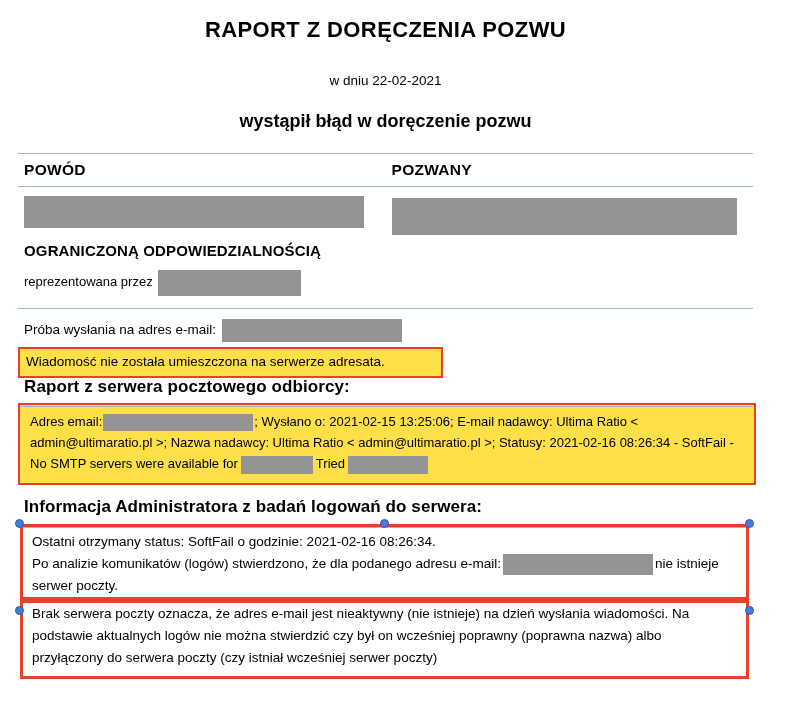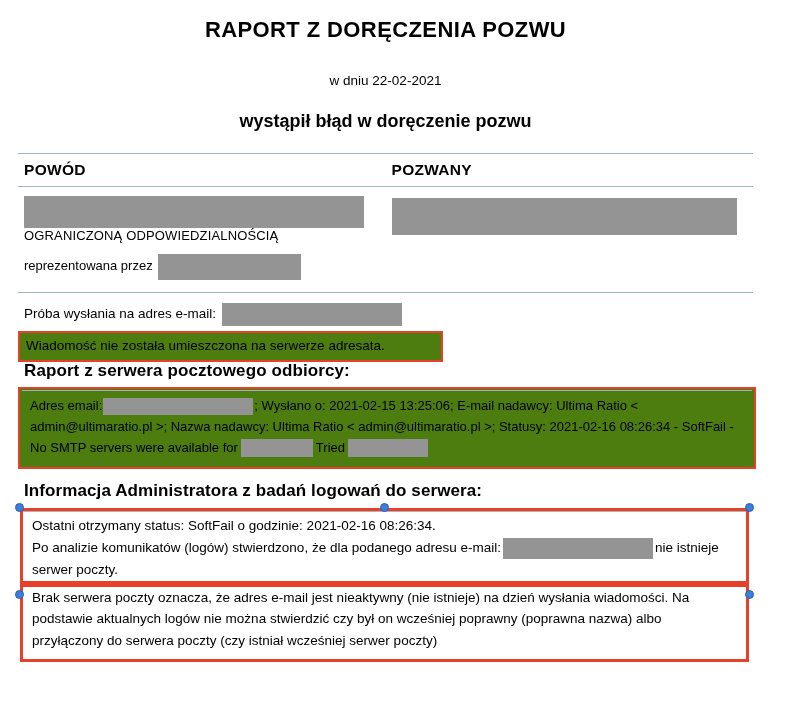--- a/index.html
+++ b/index.html
@@ -85,24 +85,24 @@
   }
 
   .party-body {
     padding-left: 6px;
     padding-top: 9px;
   }
   .r-powod-name { width: 340px; height: 32px; }
   .r-pozwany-name { width: 345px; height: 37px; margin-top: 2px; }
 
   .org-line {
-    font-size: 13px;
-    font-weight: normal;
+    font-size: 15px;
+    font-weight: bold;
     letter-spacing: 0.15px;
-    margin-top: 0;
+    margin-top: 14px;
     line-height: 1.25;
   }
   .rep-line {
     font-size: 13px;
     margin-top: 9px;
     line-height: 1.2;
     white-space: nowrap;
   }
   .r-rep { width: 143px; height: 26px; margin-left: 5px; }
 
@@ -119,21 +119,21 @@
     padding: 10px 0 0 24px;
     white-space: nowrap;
     line-height: 1.2;
   }
   .r-attempt { width: 180px; height: 23px; margin-left: 6px; }
 
   
   .red-box {
     border: 2.5px solid #e8412a;
     box-sizing: border-box;
-    background: #4d7c0f;
+    background: #fde047;
   }
   .warn-box {
     margin: 5px 0 0 18px;
     width: 425px;
     padding: 5px 6px 6px 6px;
     font-size: 13.5px;
     line-height: 1.2;
   }
 
   .rule-under-warn {

